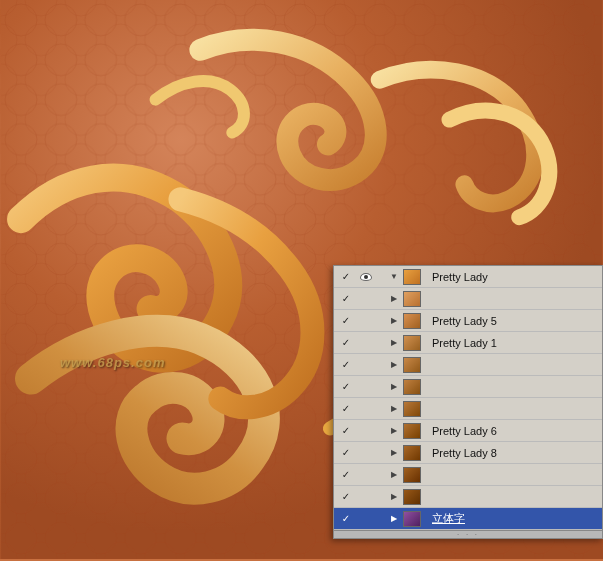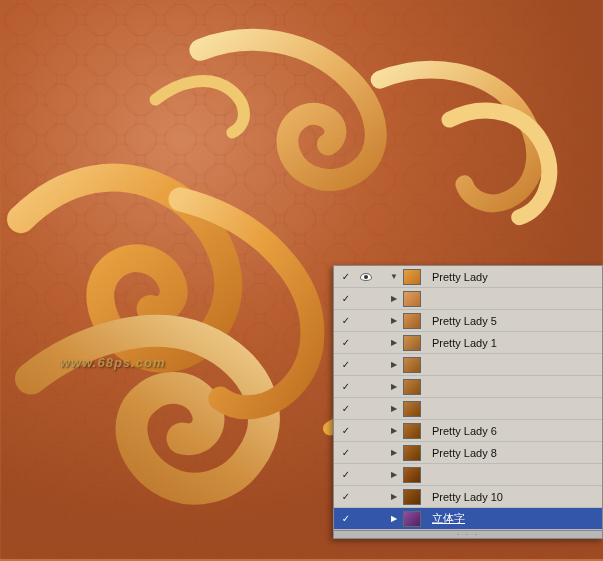--- a/index.html
+++ b/index.html
@@ -391,21 +391,20 @@
     </div>
 
     <div class="layer-row">
       <div class="layer-checkbox">
         <span class="check-mark">✓</span>
       </div>
       <div class="layer-visibility"></div>
       <div style="width:12px;"></div>
       <div class="layer-expand">▶</div>
       <div class="layer-thumb" style="background: linear-gradient(135deg, #985818, #603000);"></div>
-      <div class="layer-name">Pretty Lady 10</div>
     </div>
 
     <div class="layer-row selected">
       <div class="layer-checkbox">
         <span class="check-mark">✓</span>
       </div>
       <div class="layer-visibility"></div>
       <div style="width:12px;"></div>
       <div class="layer-expand">▶</div>
       <div class="layer-thumb" style="background: linear-gradient(135deg, #9050a0, #502060);"></div>

